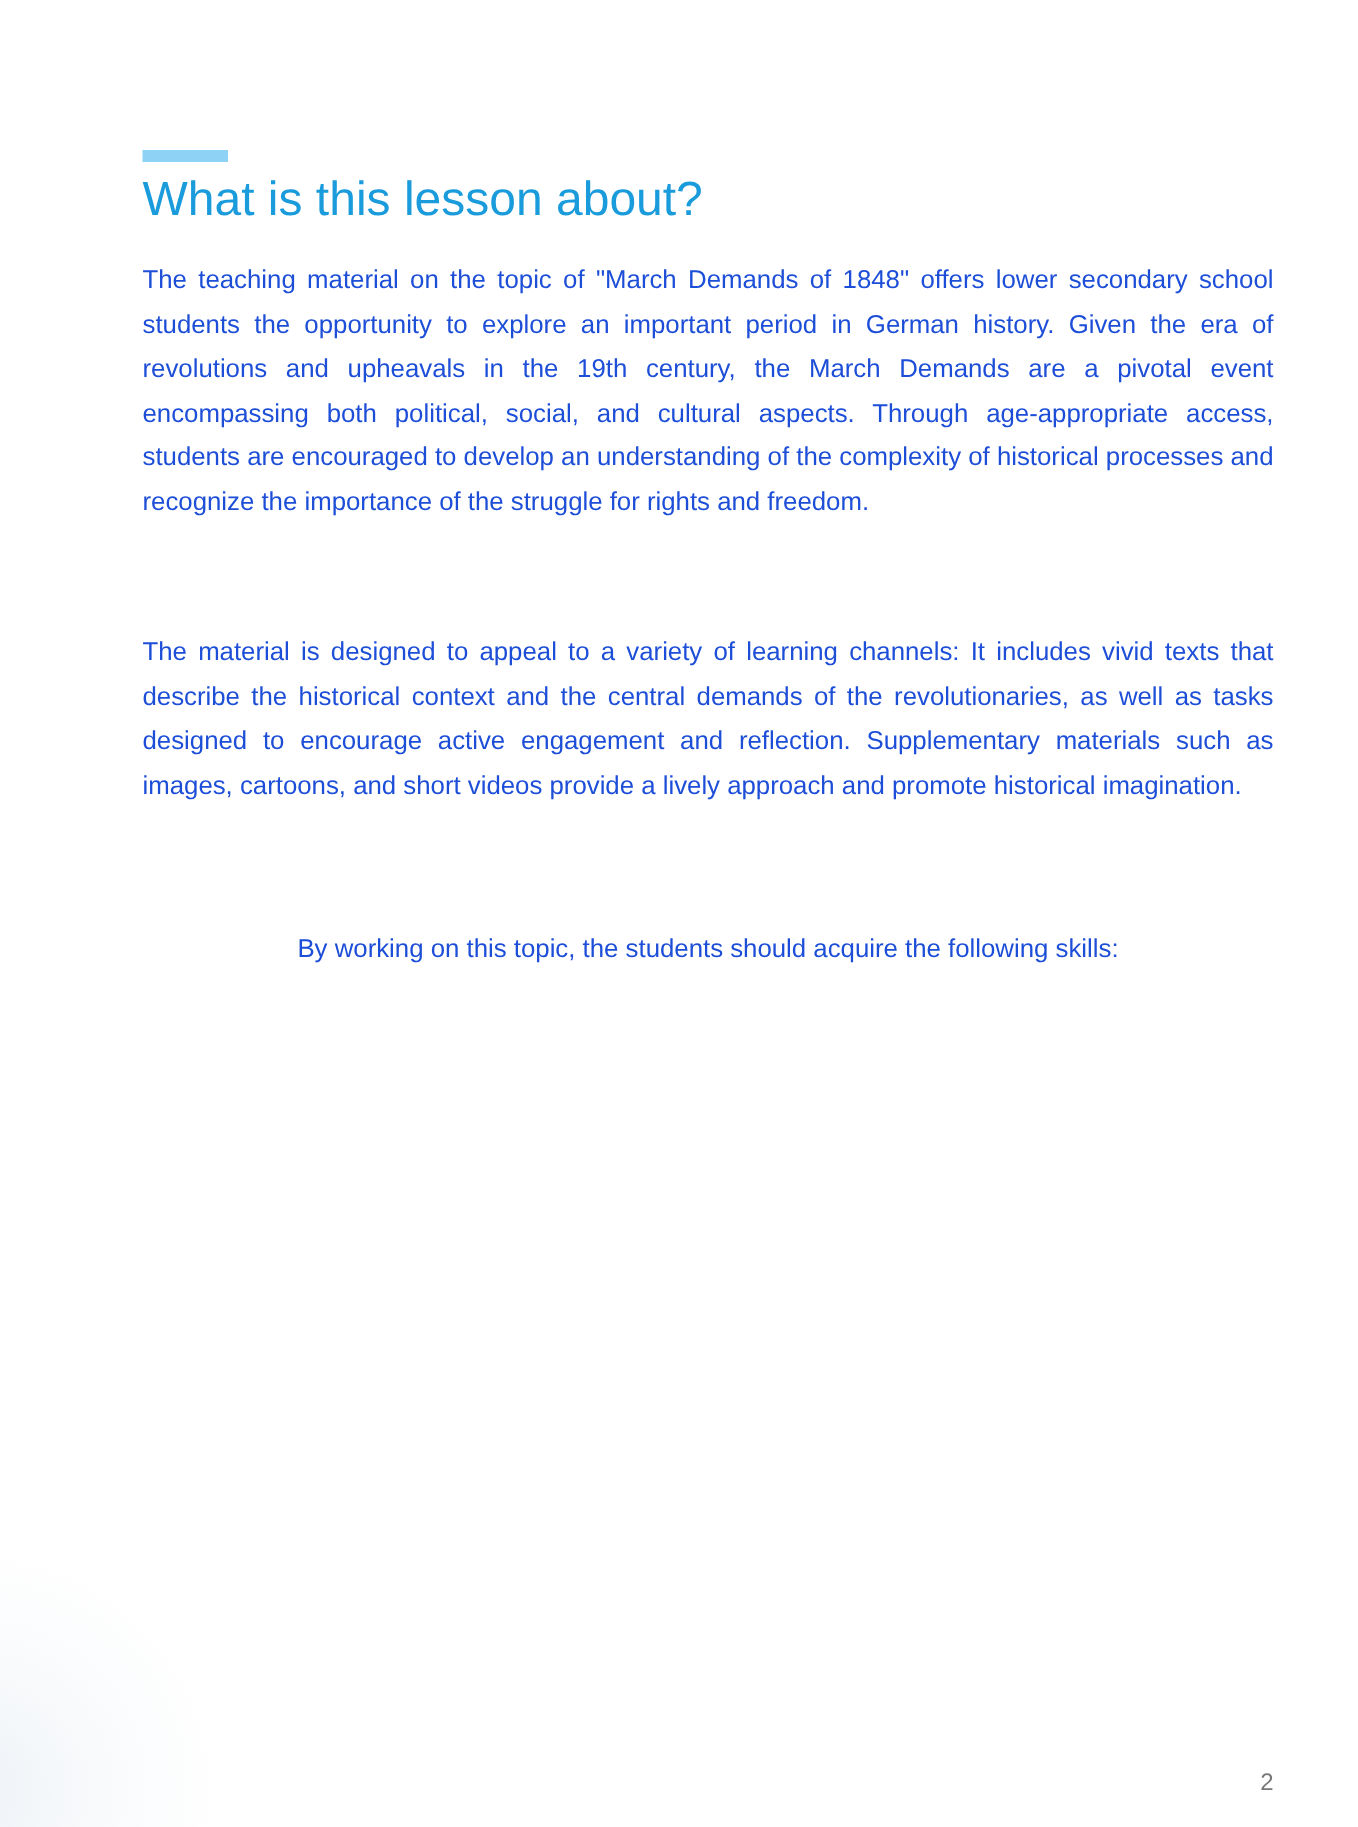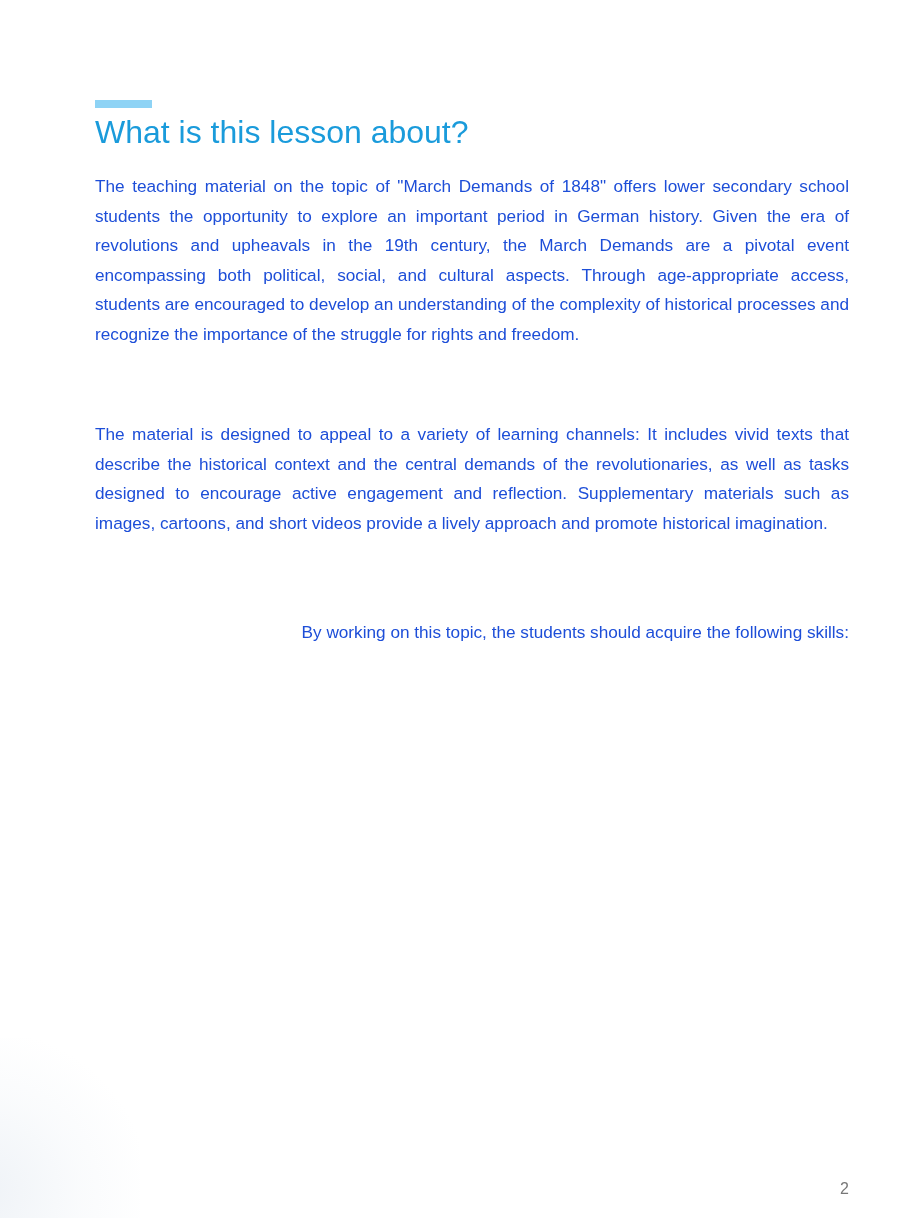--- a/index.html
+++ b/index.html
@@ -48,21 +48,21 @@
       left: 95px;
       width: 754px;
       margin: 0;
       font-size: 17.2px;
       line-height: 29.6px;
       text-align: justify;
       color: #1d4ed8;
     }
     .p1 { top: 172px; }
     .p2 { top: 420px; }
-    .p3 { top: 618px; text-align: right; }
+    .p3 { top: 618px; text-align: center; }
     .page-number {
       position: absolute;
       right: 56px;
       top: 1180px;
       font-size: 16px;
       color: #777777;
     }
   </style>
 </head>
 <body>

